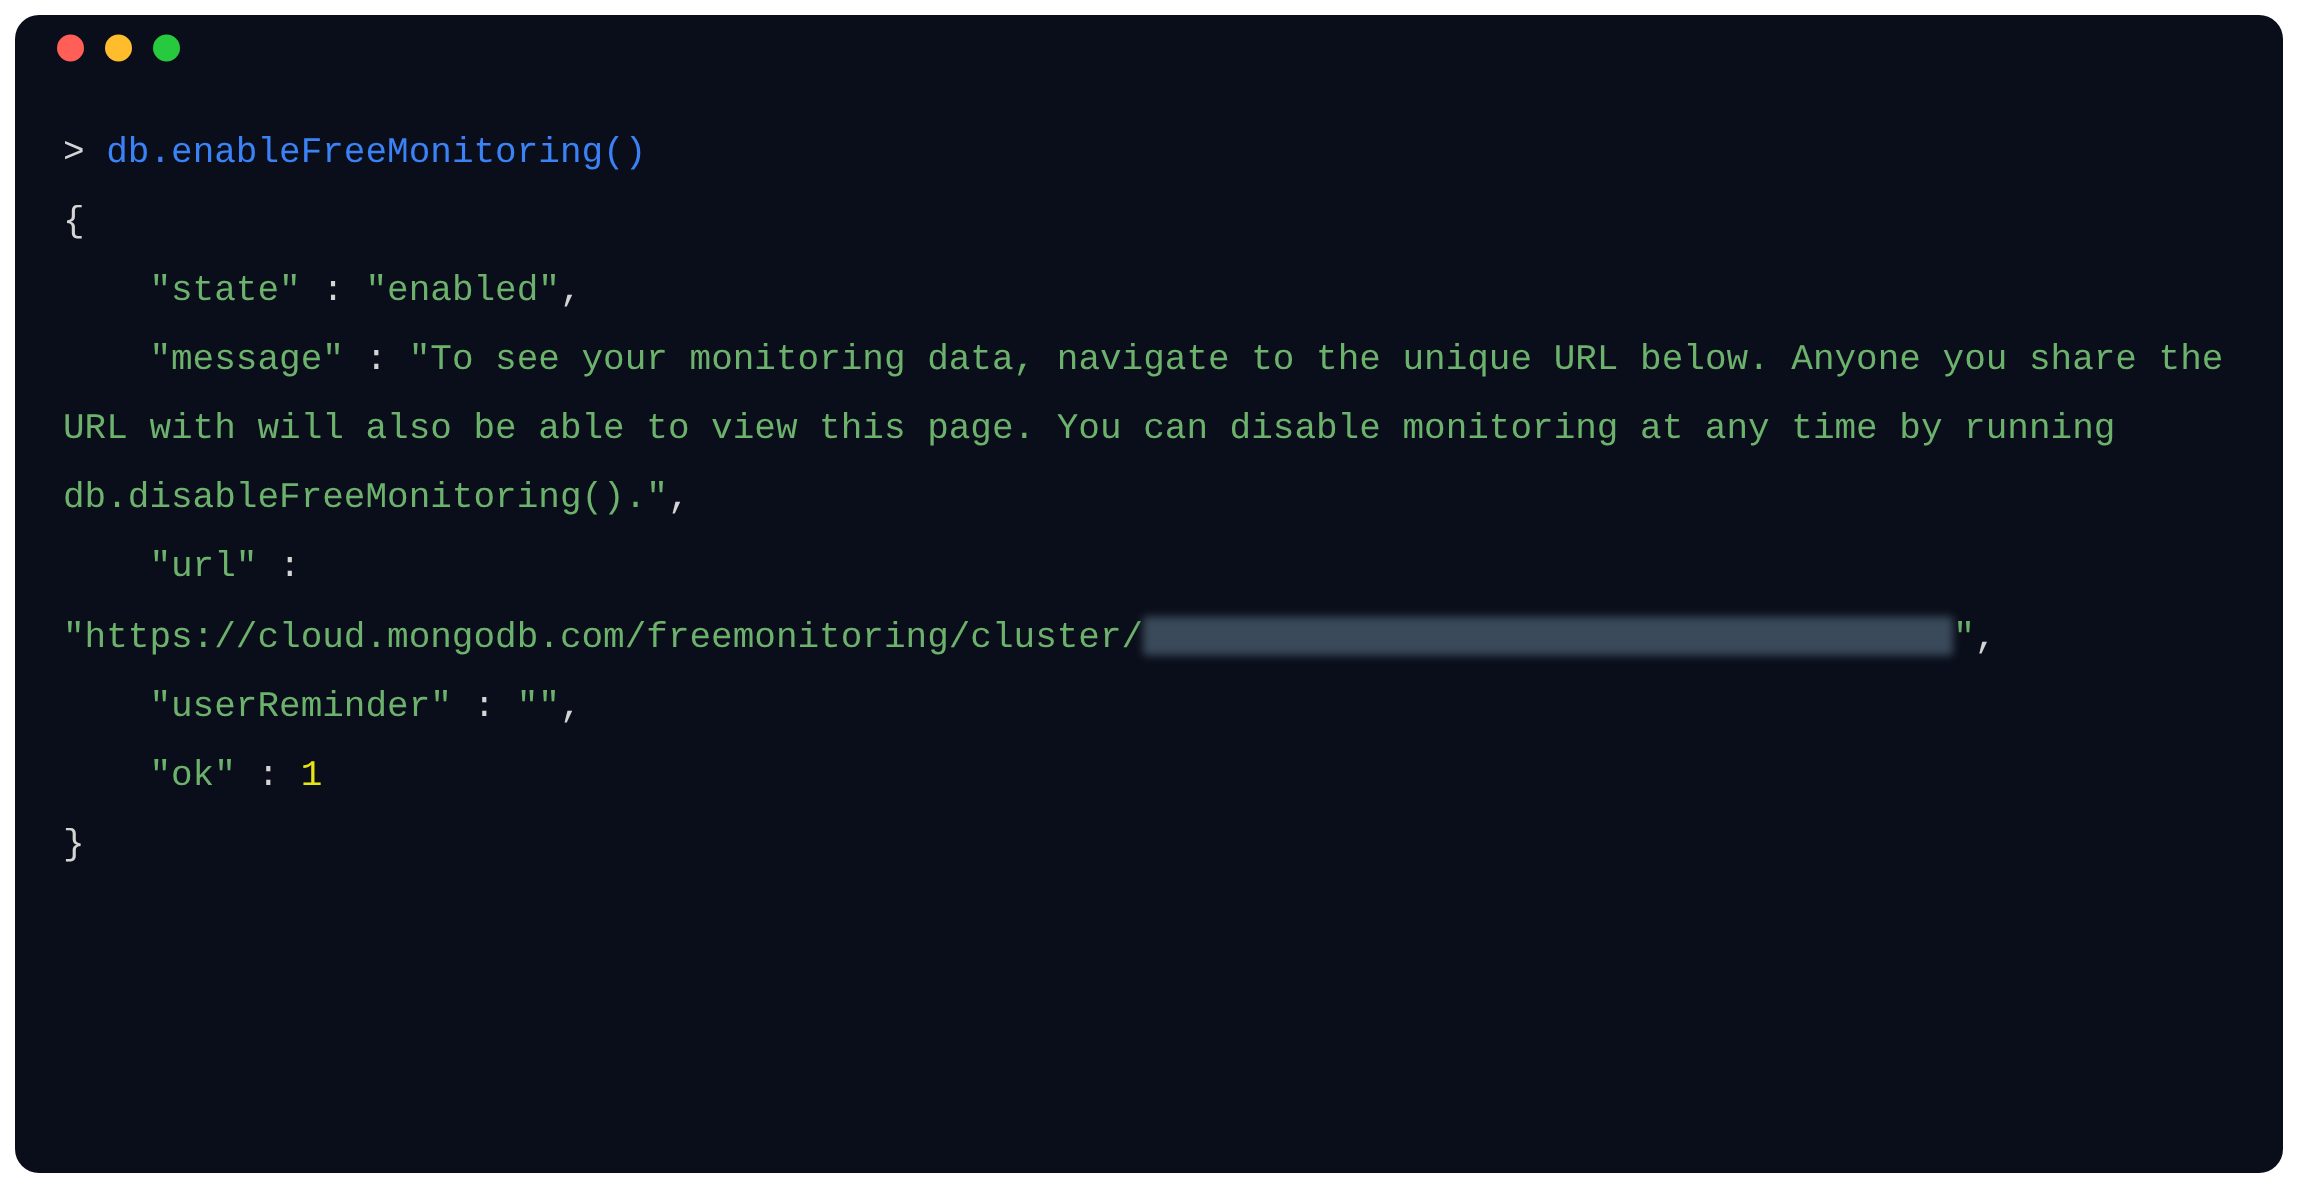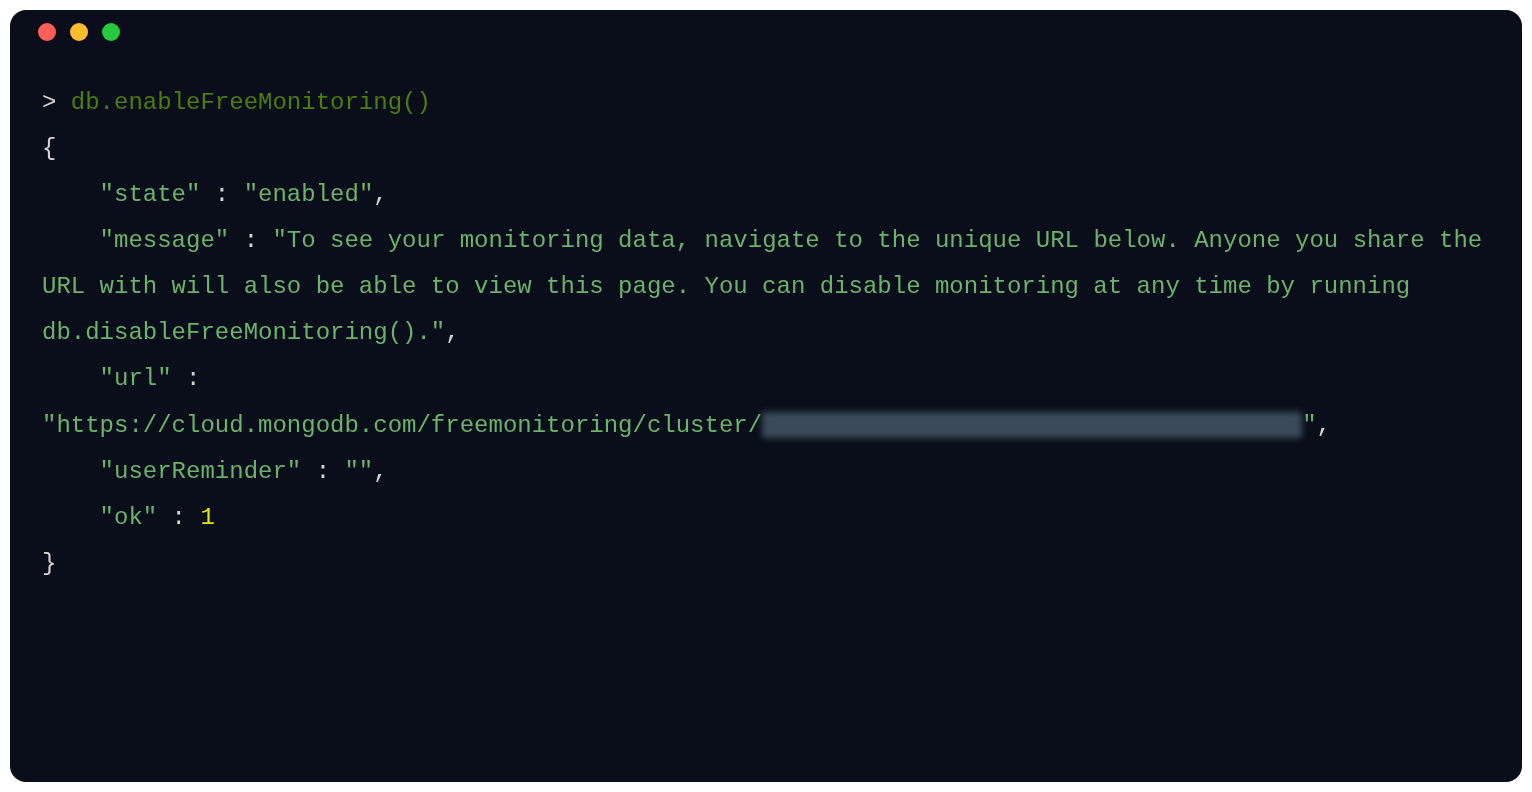--- a/index.html
+++ b/index.html
@@ -38,21 +38,21 @@
     .tl-green { background: #27c93f; }
     .terminal-body {
       padding: 26px 32px;
       font-size: 24px;
       line-height: 1.92;
       color: #d4d4d4;
       white-space: pre-wrap;
       word-wrap: break-word;
     }
     .prompt { color: #d4d4d4; }
-    .command { color: #4d7c0f; }
+    .command { color: #3b82f6; }
     .brace { color: #d4d4d4; }
     .key { color: #6cb26c; }
     .string { color: #6cb26c; }
     .colon { color: #d4d4d4; }
     .comma { color: #d4d4d4; }
     .number { color: #e5e510; }
     .redacted {
       display: inline-block;
       width: 540px;
       height: 26px;

